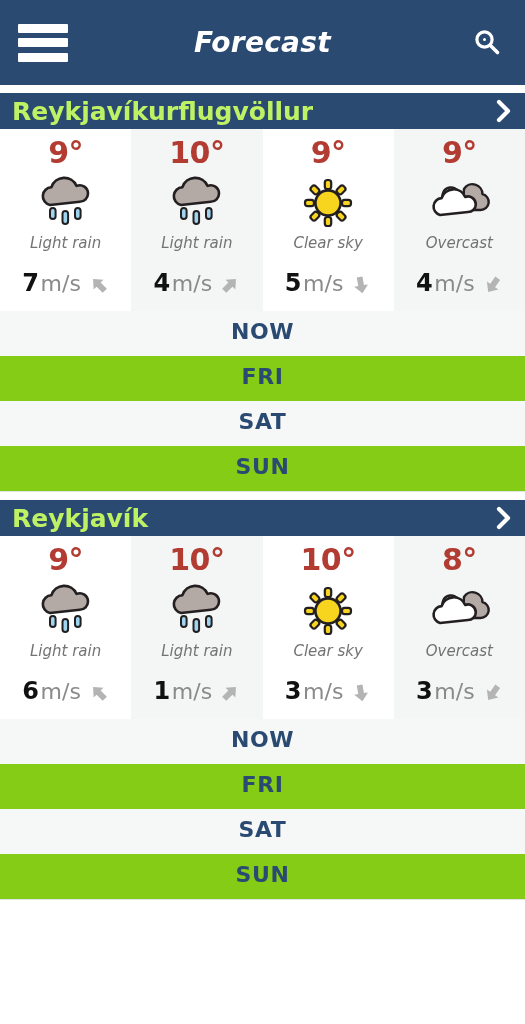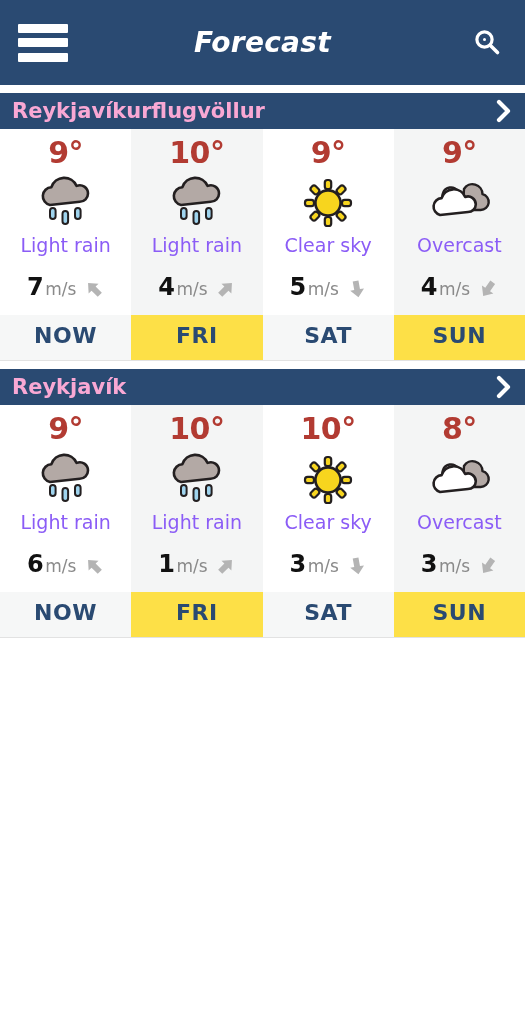--- a/index.html
+++ b/index.html
@@ -52,22 +52,22 @@
   .card { width: 100%; }
 
   .card-header {
     background: #2a4a72;
     height: 36px;
     display: flex; align-items: center;
     padding: 0 10px 0 12px;
     cursor: pointer;
   }
   .card-header h2 {
-    color: #f9a8d4;
-    font-size: 21px;
+    color: #bef264;
+    font-size: 25px;
     font-weight: bold;
     flex: 1;
     white-space: nowrap;
     overflow: hidden;
   }
   .chevron { width: 22px; height: 26px; flex: 0 0 auto; }
 
   .cols {
     display: flex;
     width: 100%;
@@ -86,63 +86,64 @@
     font-size: 30px;
     font-weight: bold;
     line-height: 1.18;
     letter-spacing: -0.5px;
   }
   .icon-wrap {
     height: 66px;
     display: flex; align-items: center; justify-content: center;
   }
   .cond {
-    color: #8b5cf6;
-    font-size: 19px;
+    color: #737373;
+    font-size: 15px;
     line-height: 1;
     padding-bottom: 2px;
+    font-style: italic;
   }
   .wind {
     display: flex; align-items: baseline; justify-content: center;
     gap: 2px;
     padding: 16px 0 14px;
     white-space: nowrap;
   }
   .wind-val {
     color: #111111;
     font-size: 24px;
     font-weight: bold;
     letter-spacing: -0.5px;
   }
   .wind-unit {
     color: #8a8a8a;
-    font-size: 17px;
+    font-size: 22px;
   }
   .wind-arrow {
     width: 20px; height: 20px;
     margin-left: 6px;
     align-self: center;
     position: relative; top: 2px;
   }
 
   .days {
-    display: flex; width: 100%;
+    display: flex; width: 100%; flex-direction: column;
   }
   .day {
     flex: 1 1 25%;
     text-align: center;
     background: #f6f7f7;
     color: #2a4a72;
     font-size: 22px;
     font-weight: bold;
     letter-spacing: 0.6px;
     padding: 8px 0 12px;
     cursor: pointer;
   }
-  .day.alt { background: #fde047; }
+  .day.alt { background: #84cc16; }
 
   .card-bottom-rule { height: 1px; background: #e2e2e2; }
   .page-fill { background: #ffffff; flex: 1; }
 </style>
 </head>
 <body>
 
 <div class="appbar">
   <div class="hamburger">
     <span></span>

